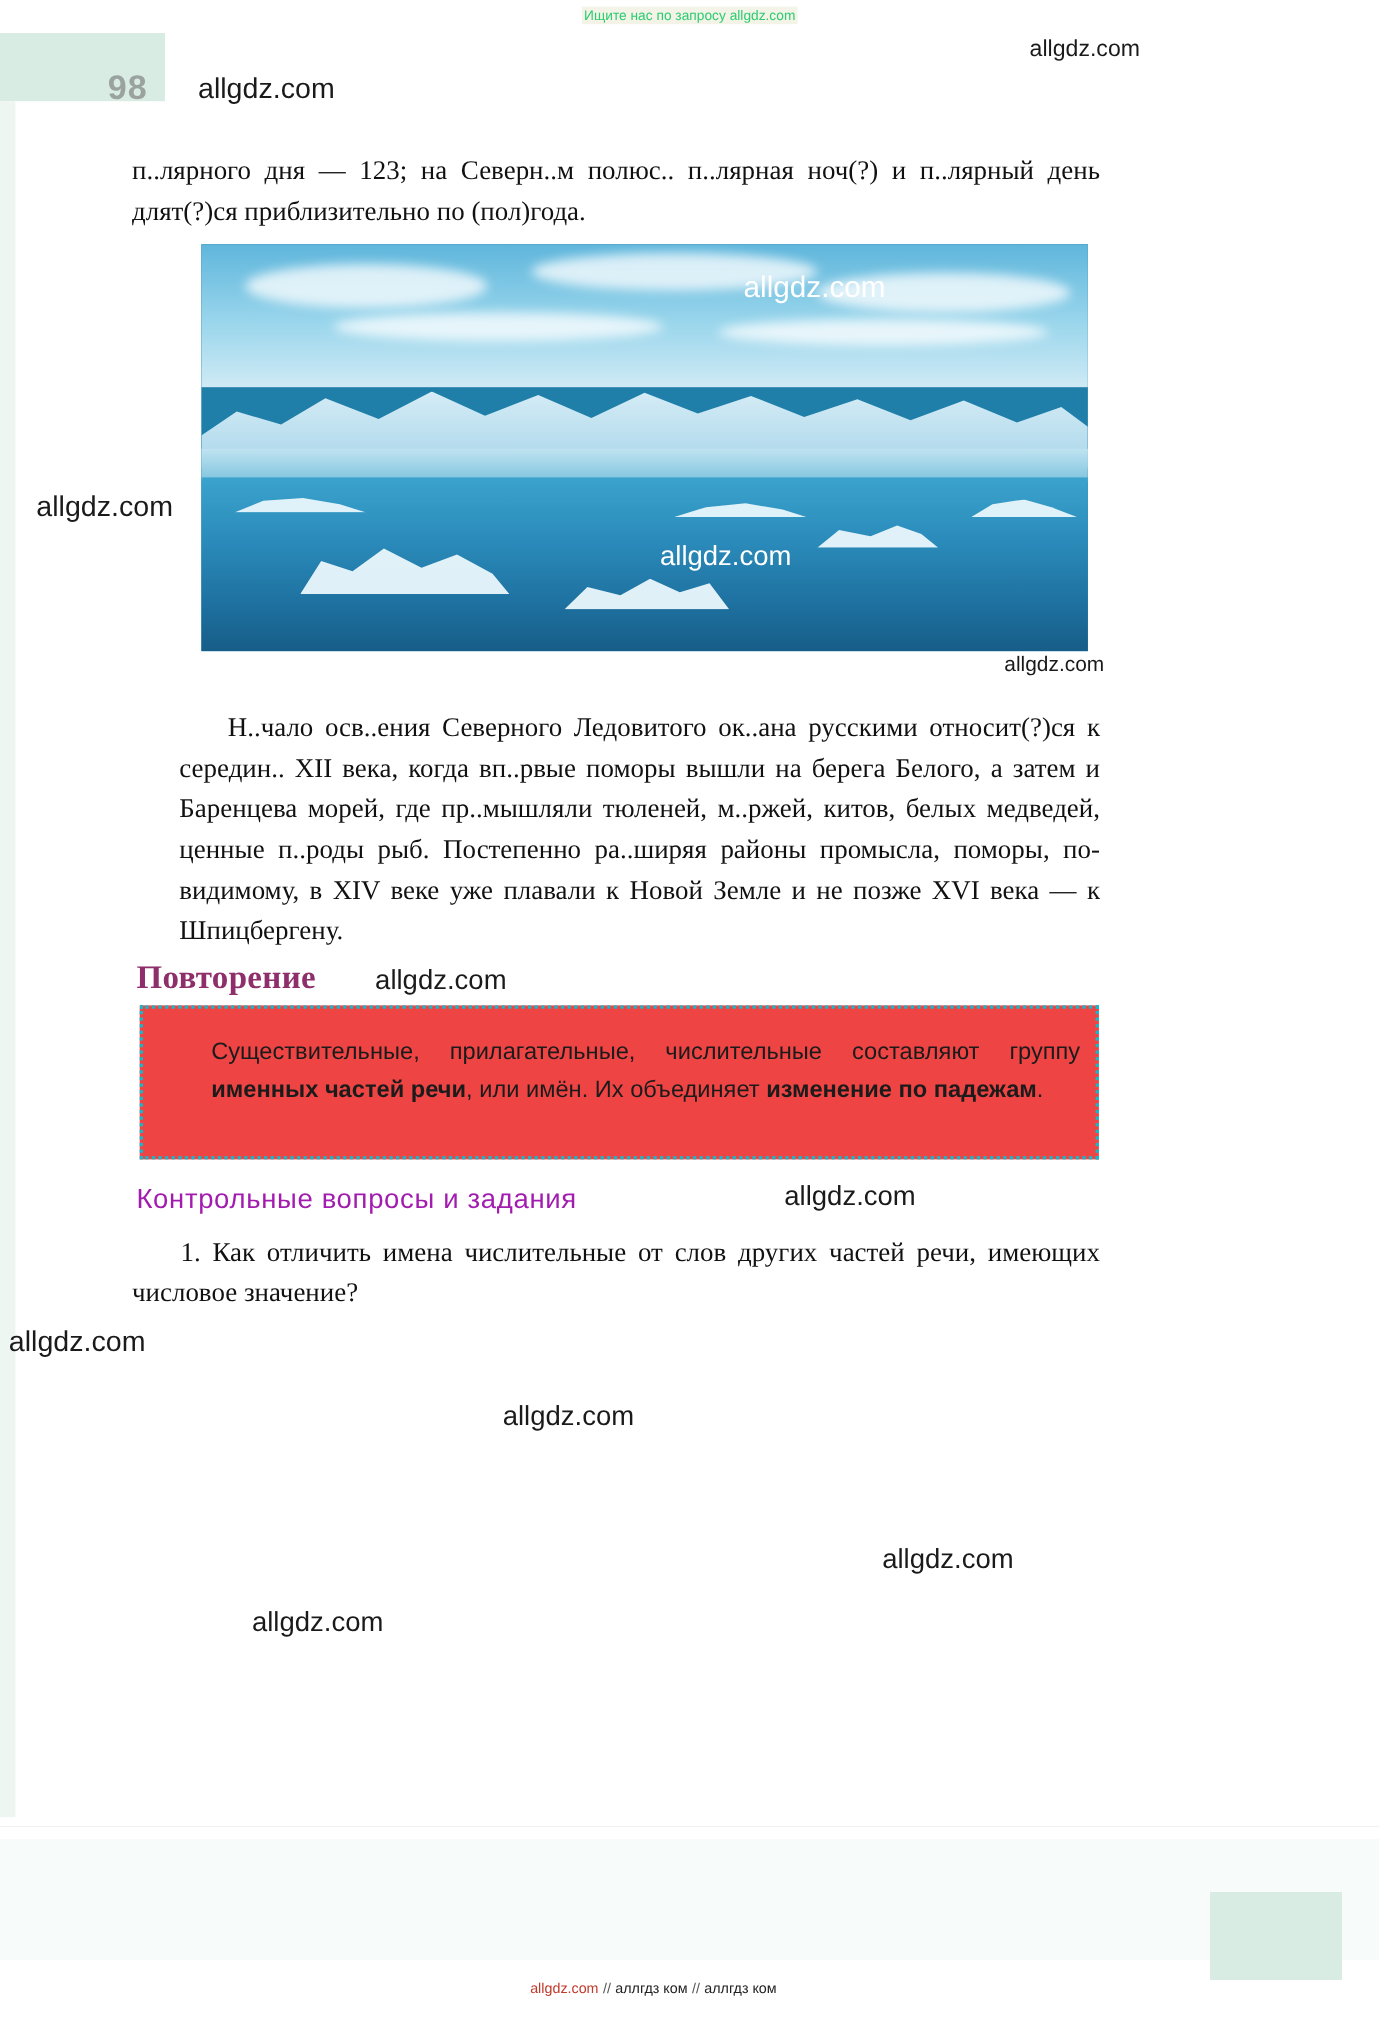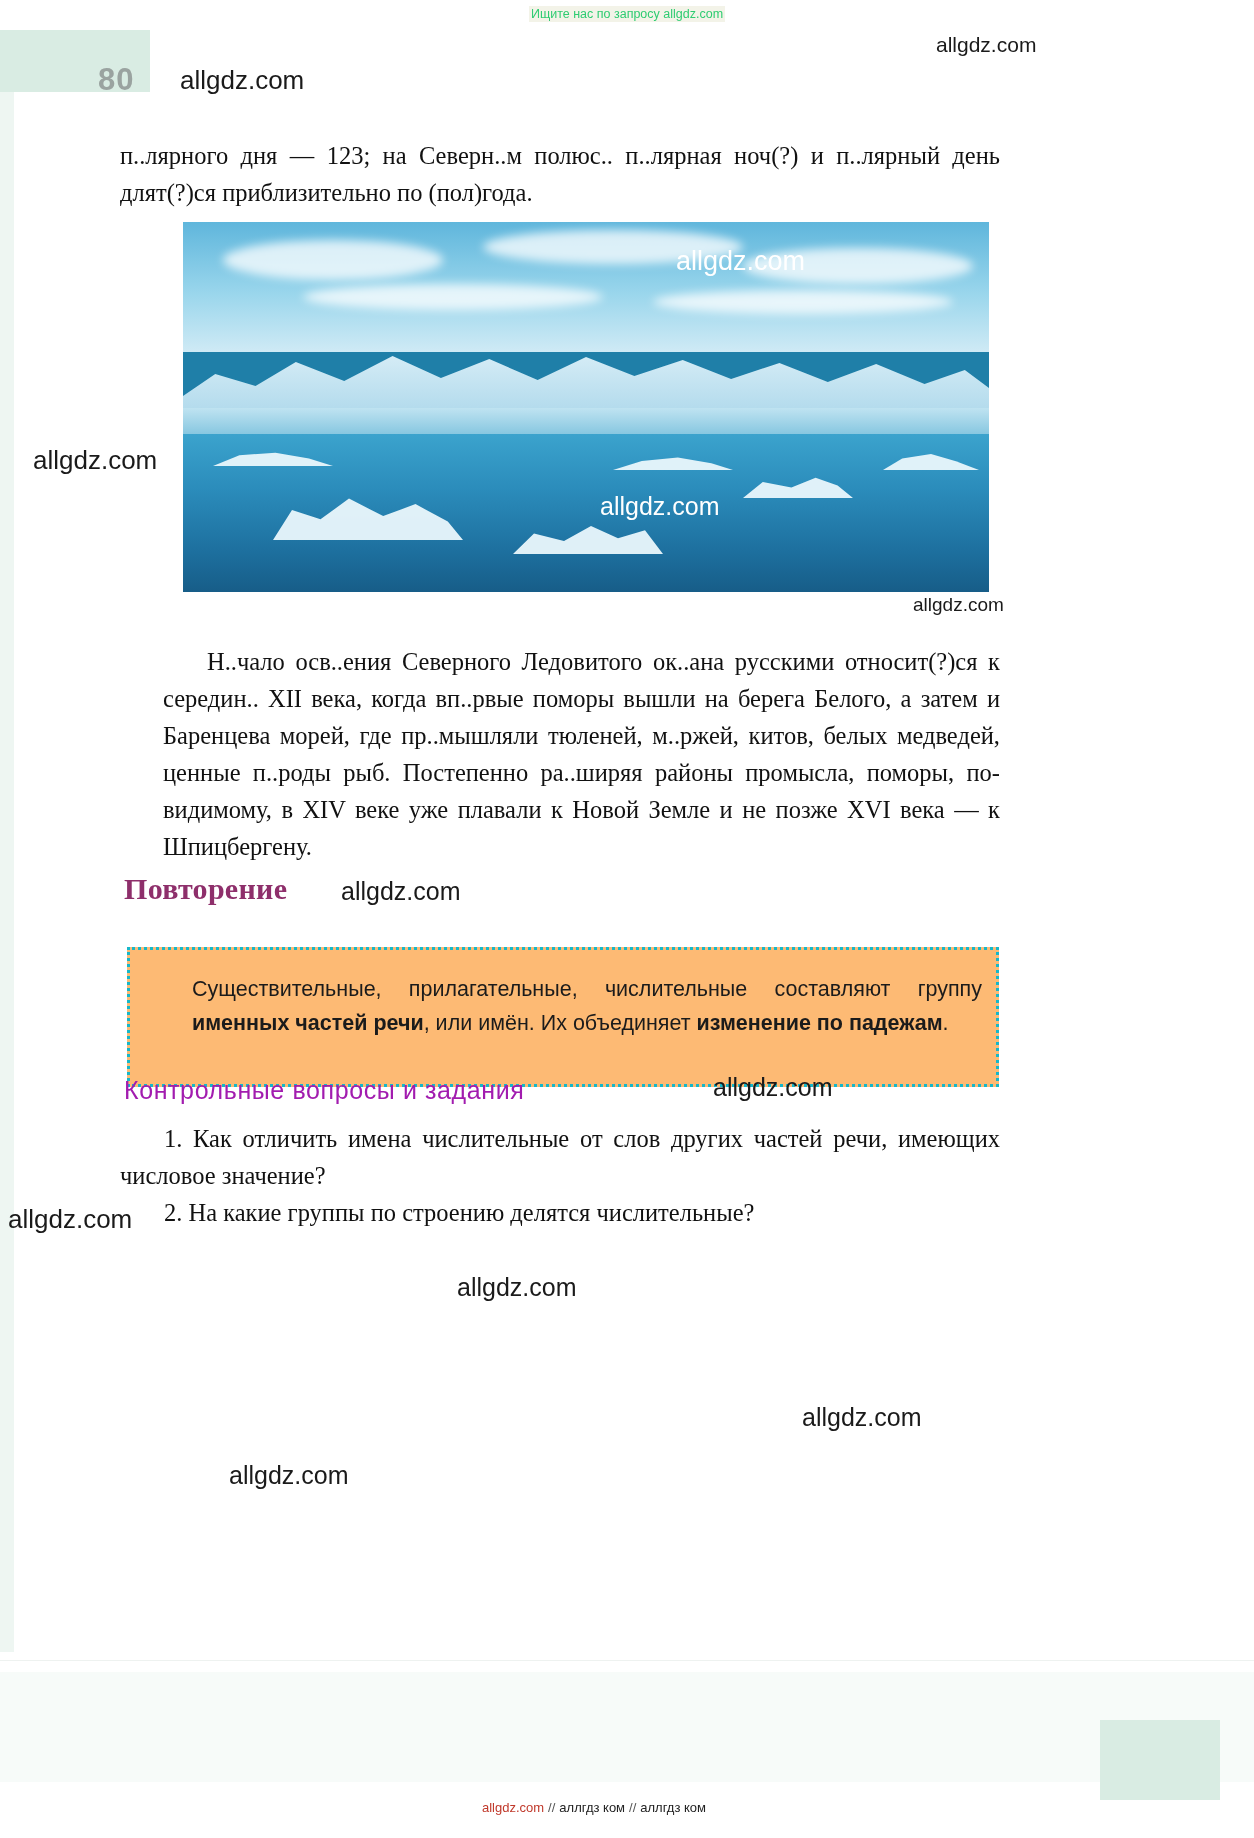--- a/index.html
+++ b/index.html
@@ -174,24 +174,23 @@
     font-weight: bold;
     color: #8e2f6b;
     letter-spacing: .3px;
   }
 
   
   .rule-box {
     position: absolute;
     left: 127px; top: 914px;
     width: 872px; height: 140px;
-    background: #fdba74;
+    background: #ef4444;
     border: 3px dotted #16b7c9;
     box-sizing: border-box;
-    margin-top: 33px;
   }
   .rule-text {
     position: absolute;
     left: 62px; top: 22px;
     width: 790px;
     font-family: "Liberation Sans", sans-serif;
     font-size: 21.5px;
     line-height: 34px;
     color: #1b1b1b;
     text-align: justify;
@@ -241,21 +240,21 @@
 <div class="top-banner">
   <span class="txt">Ищите нас по запросу allgdz.com</span>
 </div>
 
 <div class="corner-tl"></div>
 <div class="edge-left"></div>
 <div class="bottom-strip"></div>
 <div class="bottom-strip-inner"></div>
 <div class="corner-br"></div>
 
-<div class="page-number">80</div>
+<div class="page-number">98</div>
 
 <div class="col" id="para-top">
   <p class="para">п..лярного дня — 123; на Северн..м полюс.. п..лярная ноч(?) и п..лярный день длят(?)ся приблизительно по (пол)года.</p>
 </div>
 
 <div class="photo">
   <div class="sky"></div>
   <div class="cloud" style="left:40px; top:18px; width:220px; height:40px;"></div>
   <div class="cloud" style="left:300px; top:8px; width:260px; height:34px;"></div>
   <div class="cloud" style="left:560px; top:26px; width:230px; height:36px;"></div>
@@ -281,21 +280,20 @@
 <div class="rule-box">
   <div class="rule-text">
     <span>Существительные, прилагательные, числительные составляют группу </span><b>именных частей речи</b><span>, или имён. Их объединяет </span><b>изменение по падежам</b><span>.</span>
   </div>
 </div>
 
 <div class="heading-q">Контрольные вопросы и задания</div>
 
 <div class="col" id="questions">
   <p class="para indent">1. Как отличить имена числительные от слов других частей речи, имеющих числовое значение?</p>
-  <p class="para indent">2. На какие группы по строению делятся числительные?</p>
 </div>
 
 <div id="watermark-layer">
     <div class="wm" style="left: 936px; top: 33px; font-size: 21px;">allgdz.com</div>
     <div class="wm" style="left: 180px; top: 65px; font-size: 26px;">allgdz.com</div>
     <div class="wm light" style="left: 676px; top: 246px; font-size: 27px;">allgdz.com</div>
     <div class="wm light" style="left: 600px; top: 492px; font-size: 25px;">allgdz.com</div>
     <div class="wm" style="left: 33px; top: 445px; font-size: 26px;">allgdz.com</div>
     <div class="wm" style="left: 913px; top: 594px; font-size: 19px;">allgdz.com</div>
     <div class="wm" style="left: 341px; top: 877px; font-size: 25px;">allgdz.com</div>

